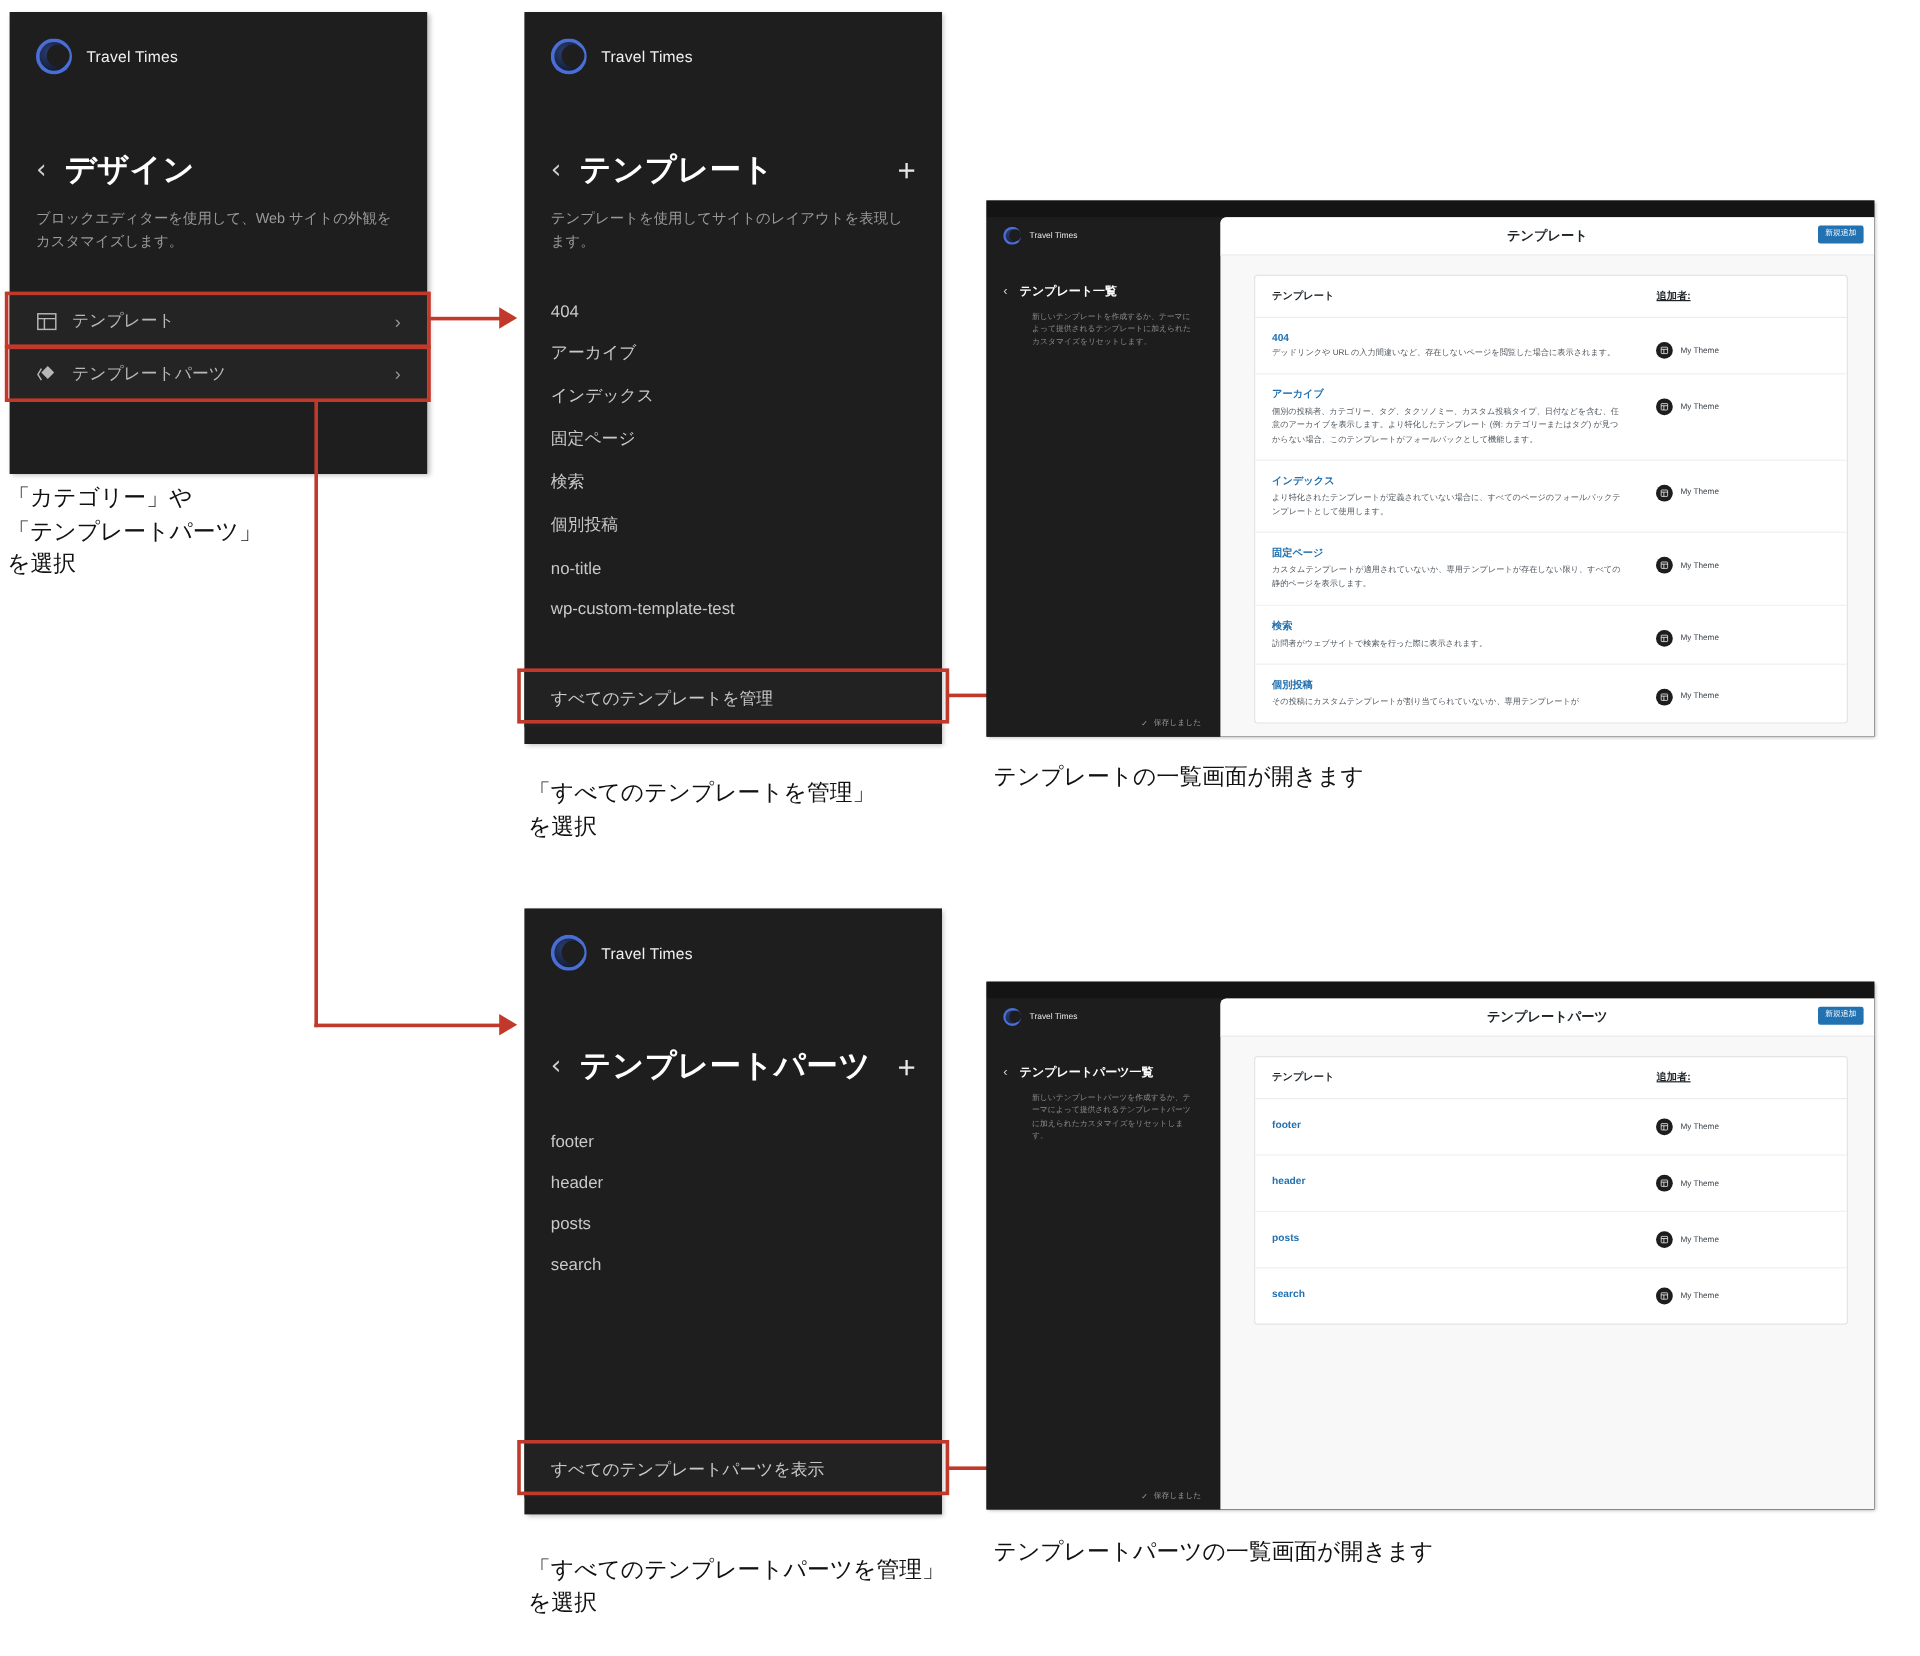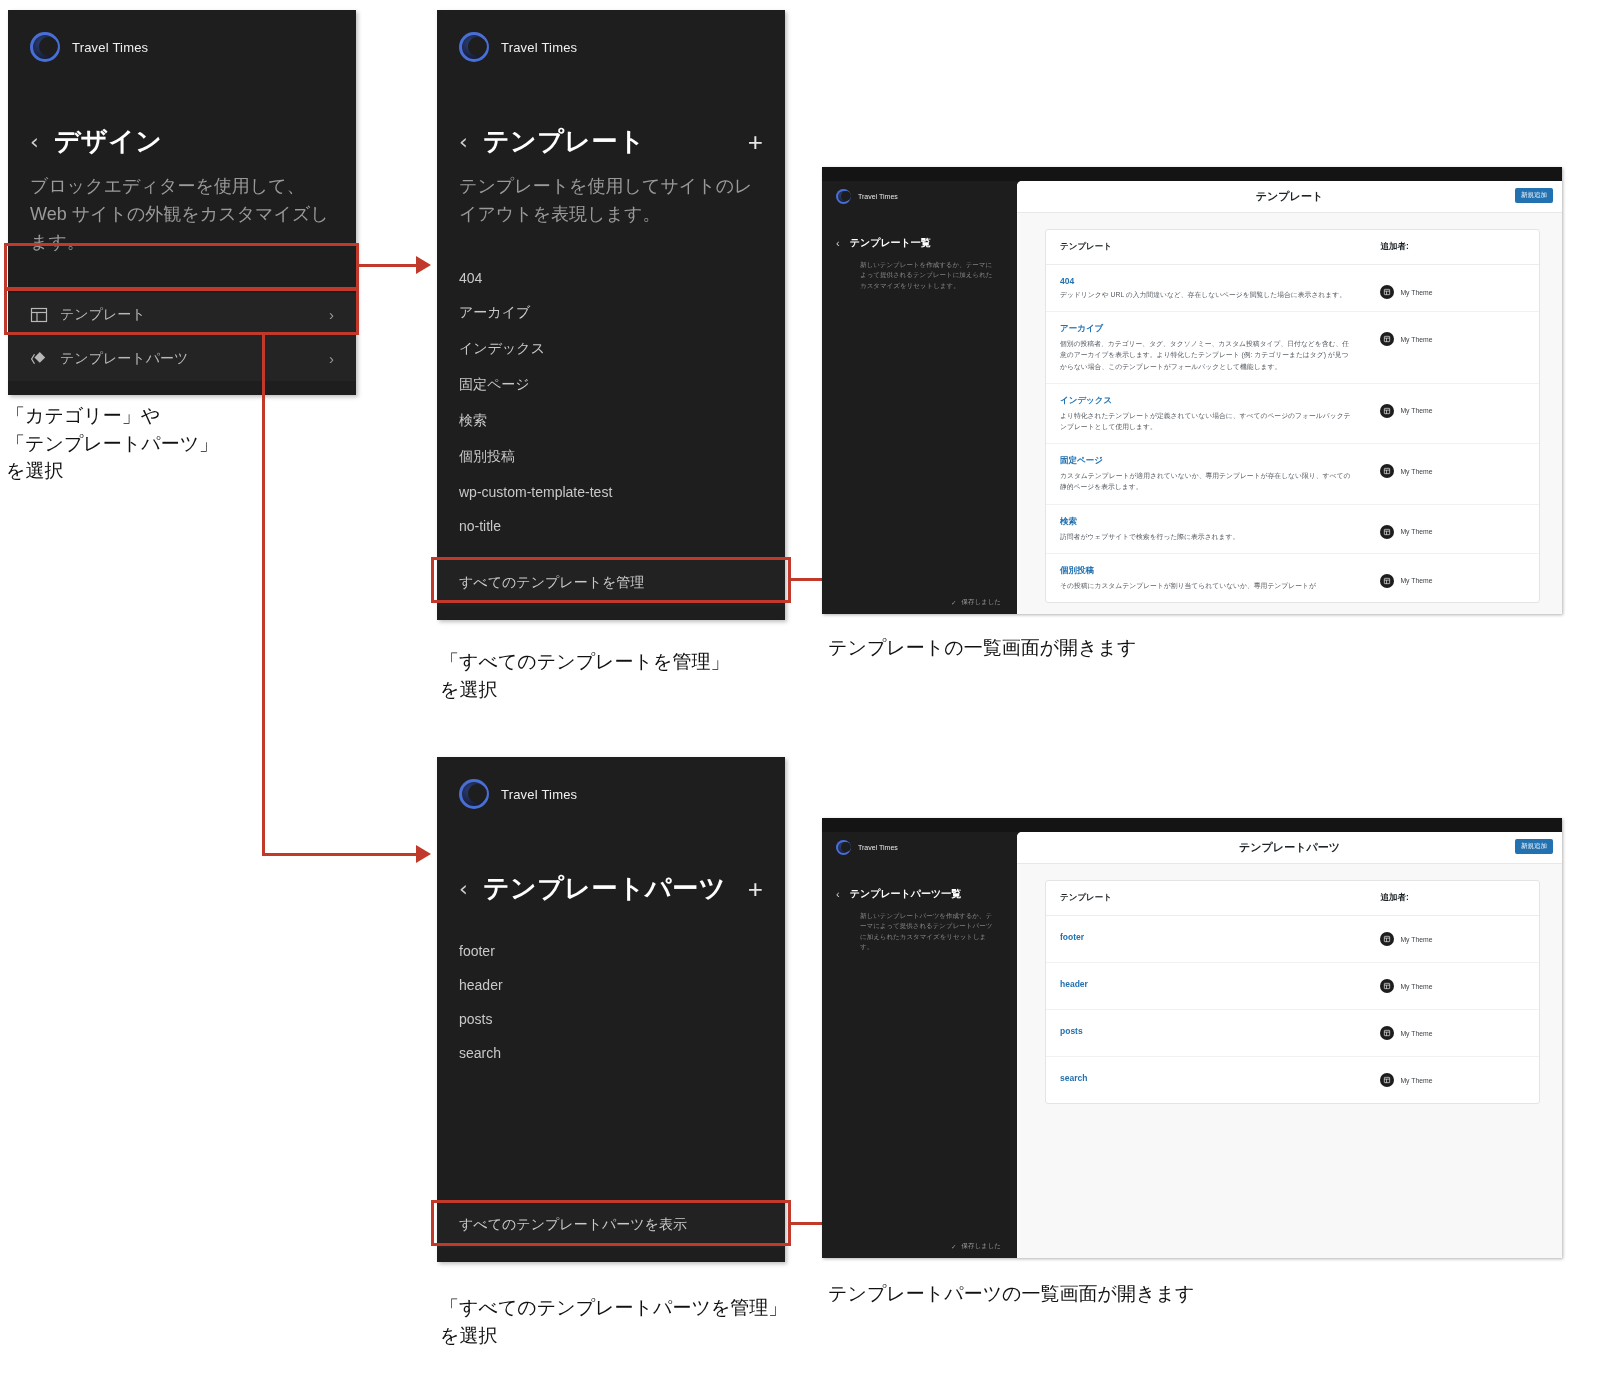--- a/index.html
+++ b/index.html
@@ -33,21 +33,21 @@
   .brand-name { font-size: 13px; color: #f0f0f0; letter-spacing: .2px; }
 
   .panel-headrow { display: flex; align-items: center; padding: 0 22px; }
   .back-chevron {
     width: 24px; color: #cfcfcf; font-size: 22px; line-height: 1;
     font-family: "DejaVu Sans", sans-serif; flex: none;
   }
   .panel-title { font-size: 26px; color: #ffffff; font-weight: 600; letter-spacing: .5px; flex: 1; }
   .plus-btn { color: #e6e6e6; font-size: 26px; line-height: 1; font-weight: 300; }
   .panel-desc {
-    color: #9a9a9a; font-size: 18px; line-height: 1.55;
+    color: #9a9a9a; font-size: 12px; line-height: 1.55;
     padding: 0 22px; margin-top: 14px;
   }
   .nav-list { margin-top: 18px; }
   .nav-row {
     display: flex; align-items: center; gap: 12px;
     padding: 10px 22px; color: #b8b8b8; font-size: 14px;
   }
   .nav-row .chev { margin-left: auto; color: #9a9a9a; font-size: 15px; }
   .nav-row.icon-row { background: #242424; padding-top: 13px; padding-bottom: 13px; }
   .item-list { margin-top: 14px; }
@@ -110,21 +110,21 @@
   }
   .shot .card {
     margin: 16px 22px 0 28px; background: #fff;
     border: 1px solid #e4e4e4; border-radius: 3px;
   }
   .shot table { width: 100%; border-collapse: collapse; table-layout: fixed; }
   .shot th {
     text-align: left; font-size: 8.5px; font-weight: 700; color: #1d2327;
     padding: 11px 14px; border-bottom: 1px solid #ececec;
   }
-  .shot th.col-author { width: 35%; }
+  .shot th.col-author { width: 35%; text-decoration: underline; }
   .shot td { padding: 11px 14px; vertical-align: top; border-bottom: 1px solid #f1f1f1; }
   .shot tr:last-child td { border-bottom: none; }
   .shot .tmpl-name { color: #2271b1; font-size: 8.5px; font-weight: 600; margin-bottom: 3px; }
   .shot .tmpl-desc { color: #50575e; font-size: 6.8px; line-height: 1.65; }
   .shot .author { display: flex; align-items: center; gap: 6px; padding-top: 9px; }
   .shot .author-badge {
     width: 14px; height: 14px; border-radius: 50%; background: #1d1d1d;
     display: flex; align-items: center; justify-content: center; flex: none;
   }
   .shot .author-badge svg { width: 8px; height: 8px; }
@@ -219,22 +219,22 @@
 
     <div class="panel-desc">テンプレートを使用してサイトのレイアウトを表現します。</div>
 
     <div class="item-list" style="margin-top:32px;">
       <div class="item-row">404</div>
       <div class="item-row">アーカイブ</div>
       <div class="item-row">インデックス</div>
       <div class="item-row">固定ページ</div>
       <div class="item-row">検索</div>
       <div class="item-row">個別投稿</div>
+      <div class="item-row">no-title</div>
       <div class="item-row">wp-custom-template-test</div>
-      <div class="item-row">no-title</div>
     </div>
 
     <div class="manage-row" style="top:550px;">すべてのテンプレートを管理</div>
   </div>
 
   <div class="hl" style="left:431px; top:557px; width:360px; height:46px;"></div>
 
   <div class="conn h" style="left:789px; top:578px; width:35px;"></div>
 
   <div class="caption" style="left:440px; top:648px; width:380px;">「すべてのテンプレートを管理」

